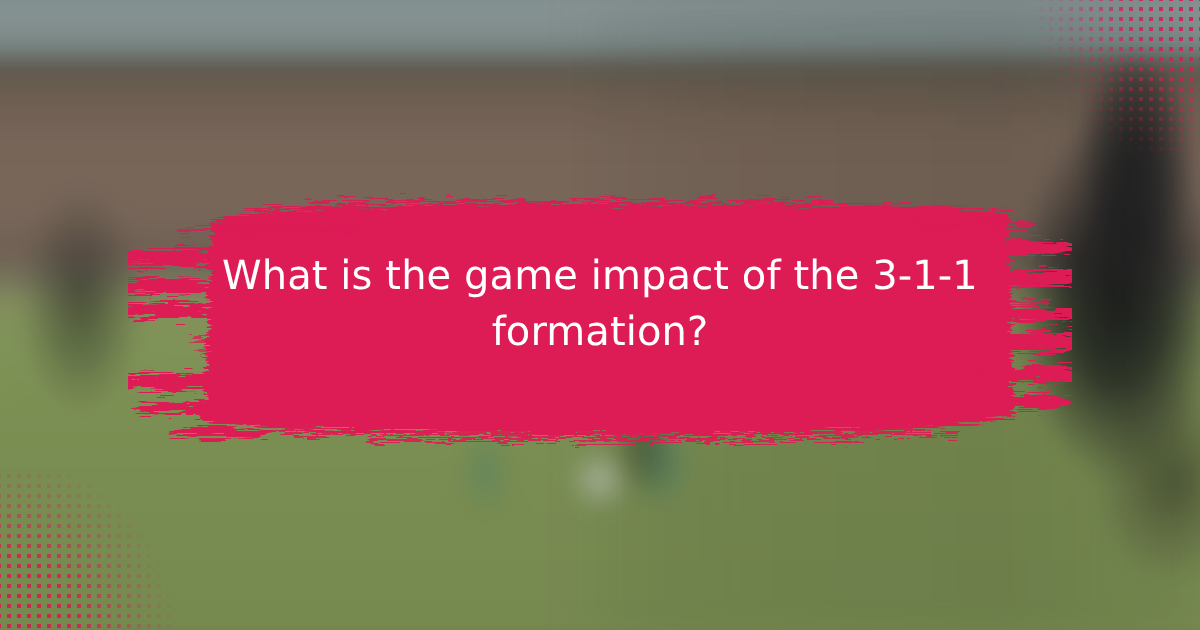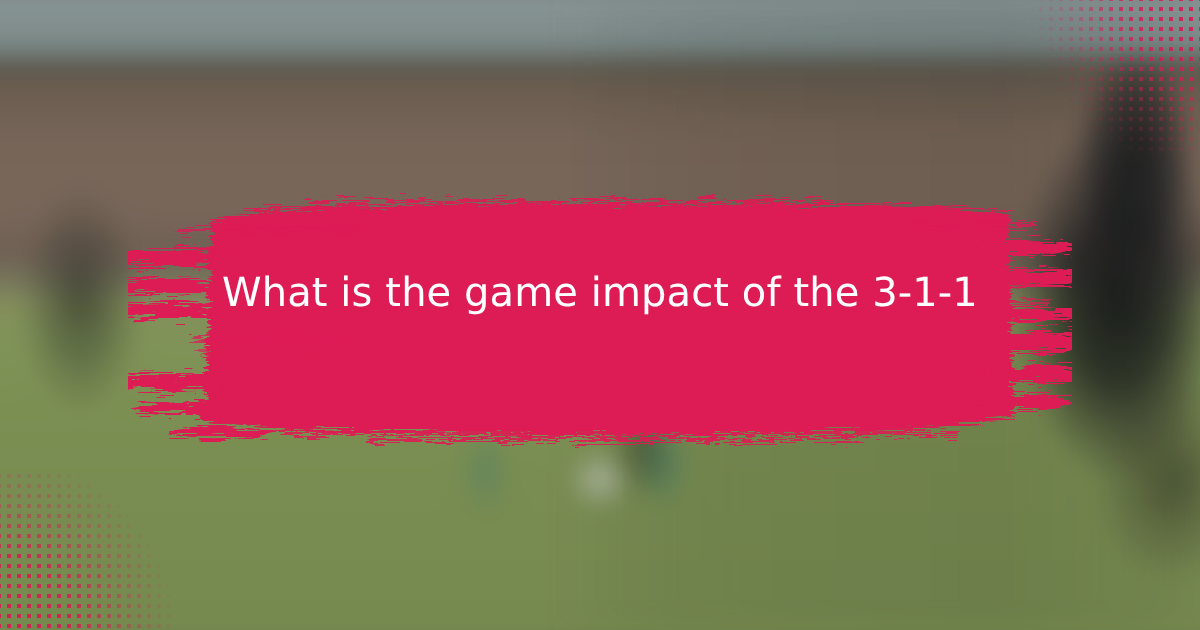--- a/index.html
+++ b/index.html
@@ -129,21 +129,21 @@
     inset: 0;
     width: 100%;
     height: 100%;
     display: block;
   }
 
   
   .headline {
     position: absolute;
     left: 200px;
-    top: 265px;
+    top: 248px;
     width: 800px;
     text-align: center;
     color: #ffffff;
     font-size: 40px;
     line-height: 56px;
     font-weight: 400;
     letter-spacing: .1px;
     text-rendering: geometricPrecision;
   }
   .headline .ln { display: block; white-space: nowrap; }
@@ -210,15 +210,16 @@
         <rect x="120" y="22" width="700" height="5" rx="2.5"></rect>
         <rect x="180" y="14" width="520" height="4" rx="2"></rect>
         <rect x="150" y="244" width="680" height="5" rx="2.5"></rect>
         <rect x="240" y="252" width="500" height="4" rx="2"></rect>
       </g>
     </svg>
   </div>
 
   <div class="headline">
     <span class="ln">What is the game impact of the 3-1-1</span>
+    <span class="ln">formation?</span>
   </div>
 
 </div>
 
 </body></html>

